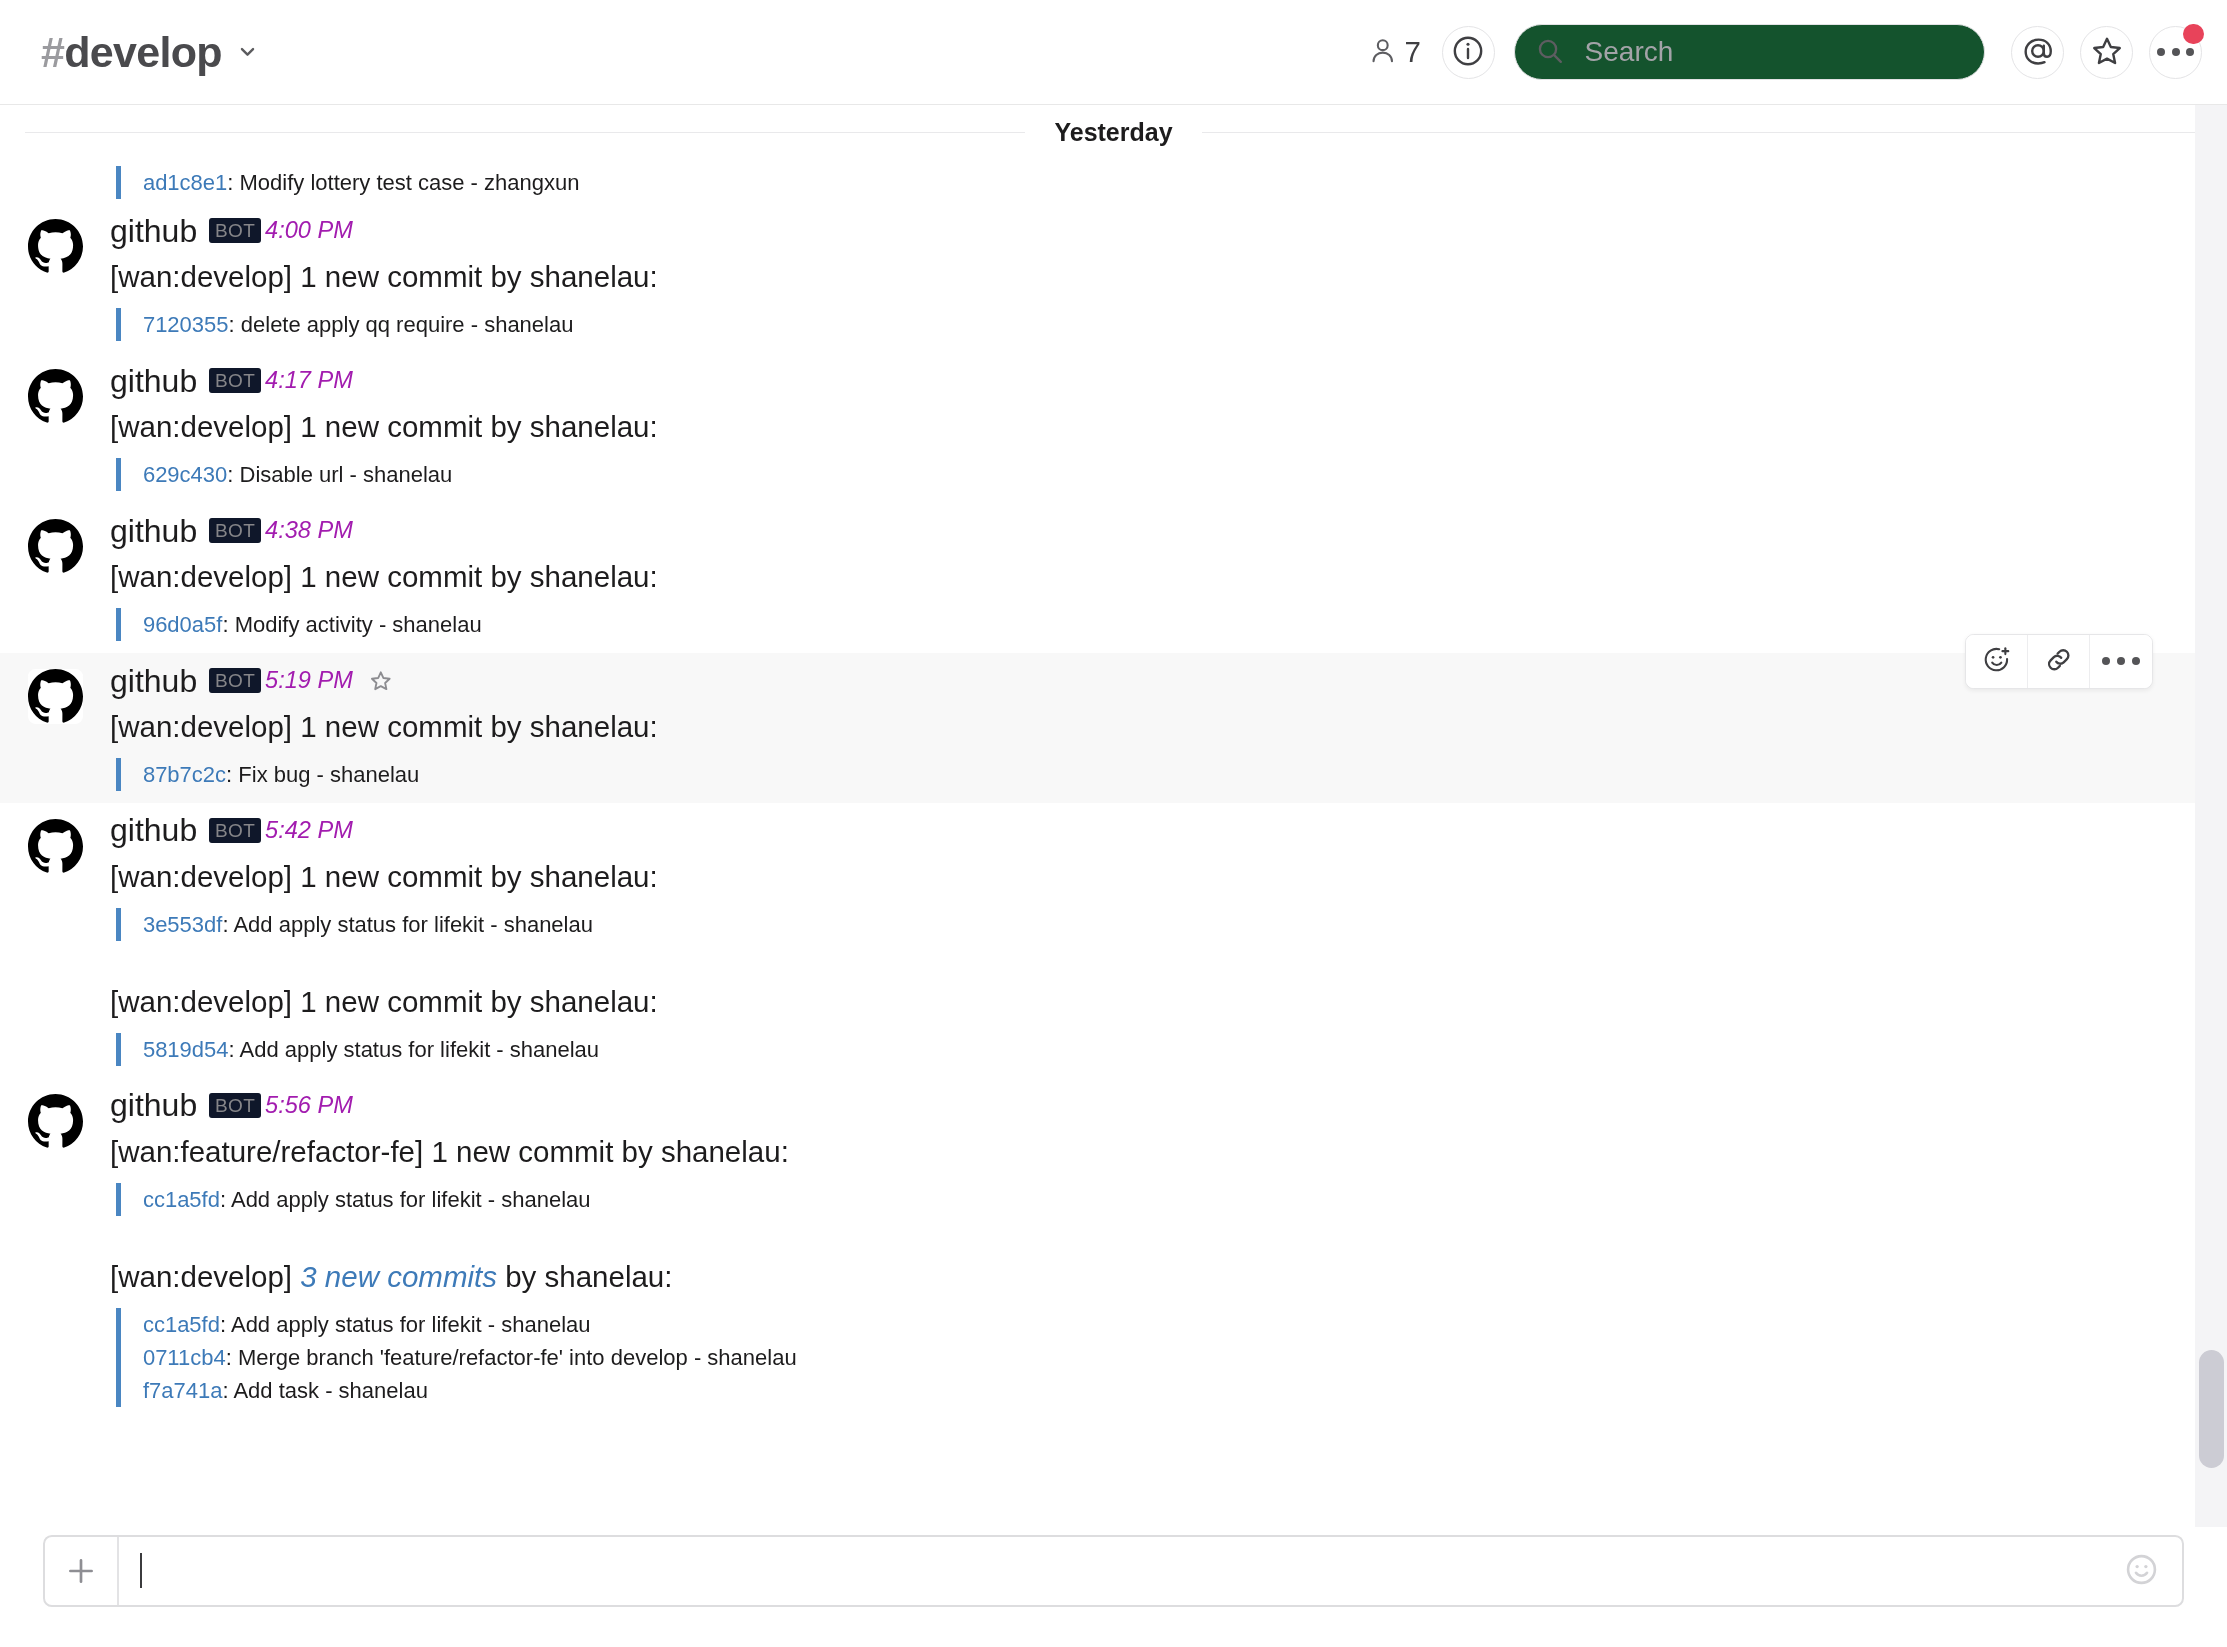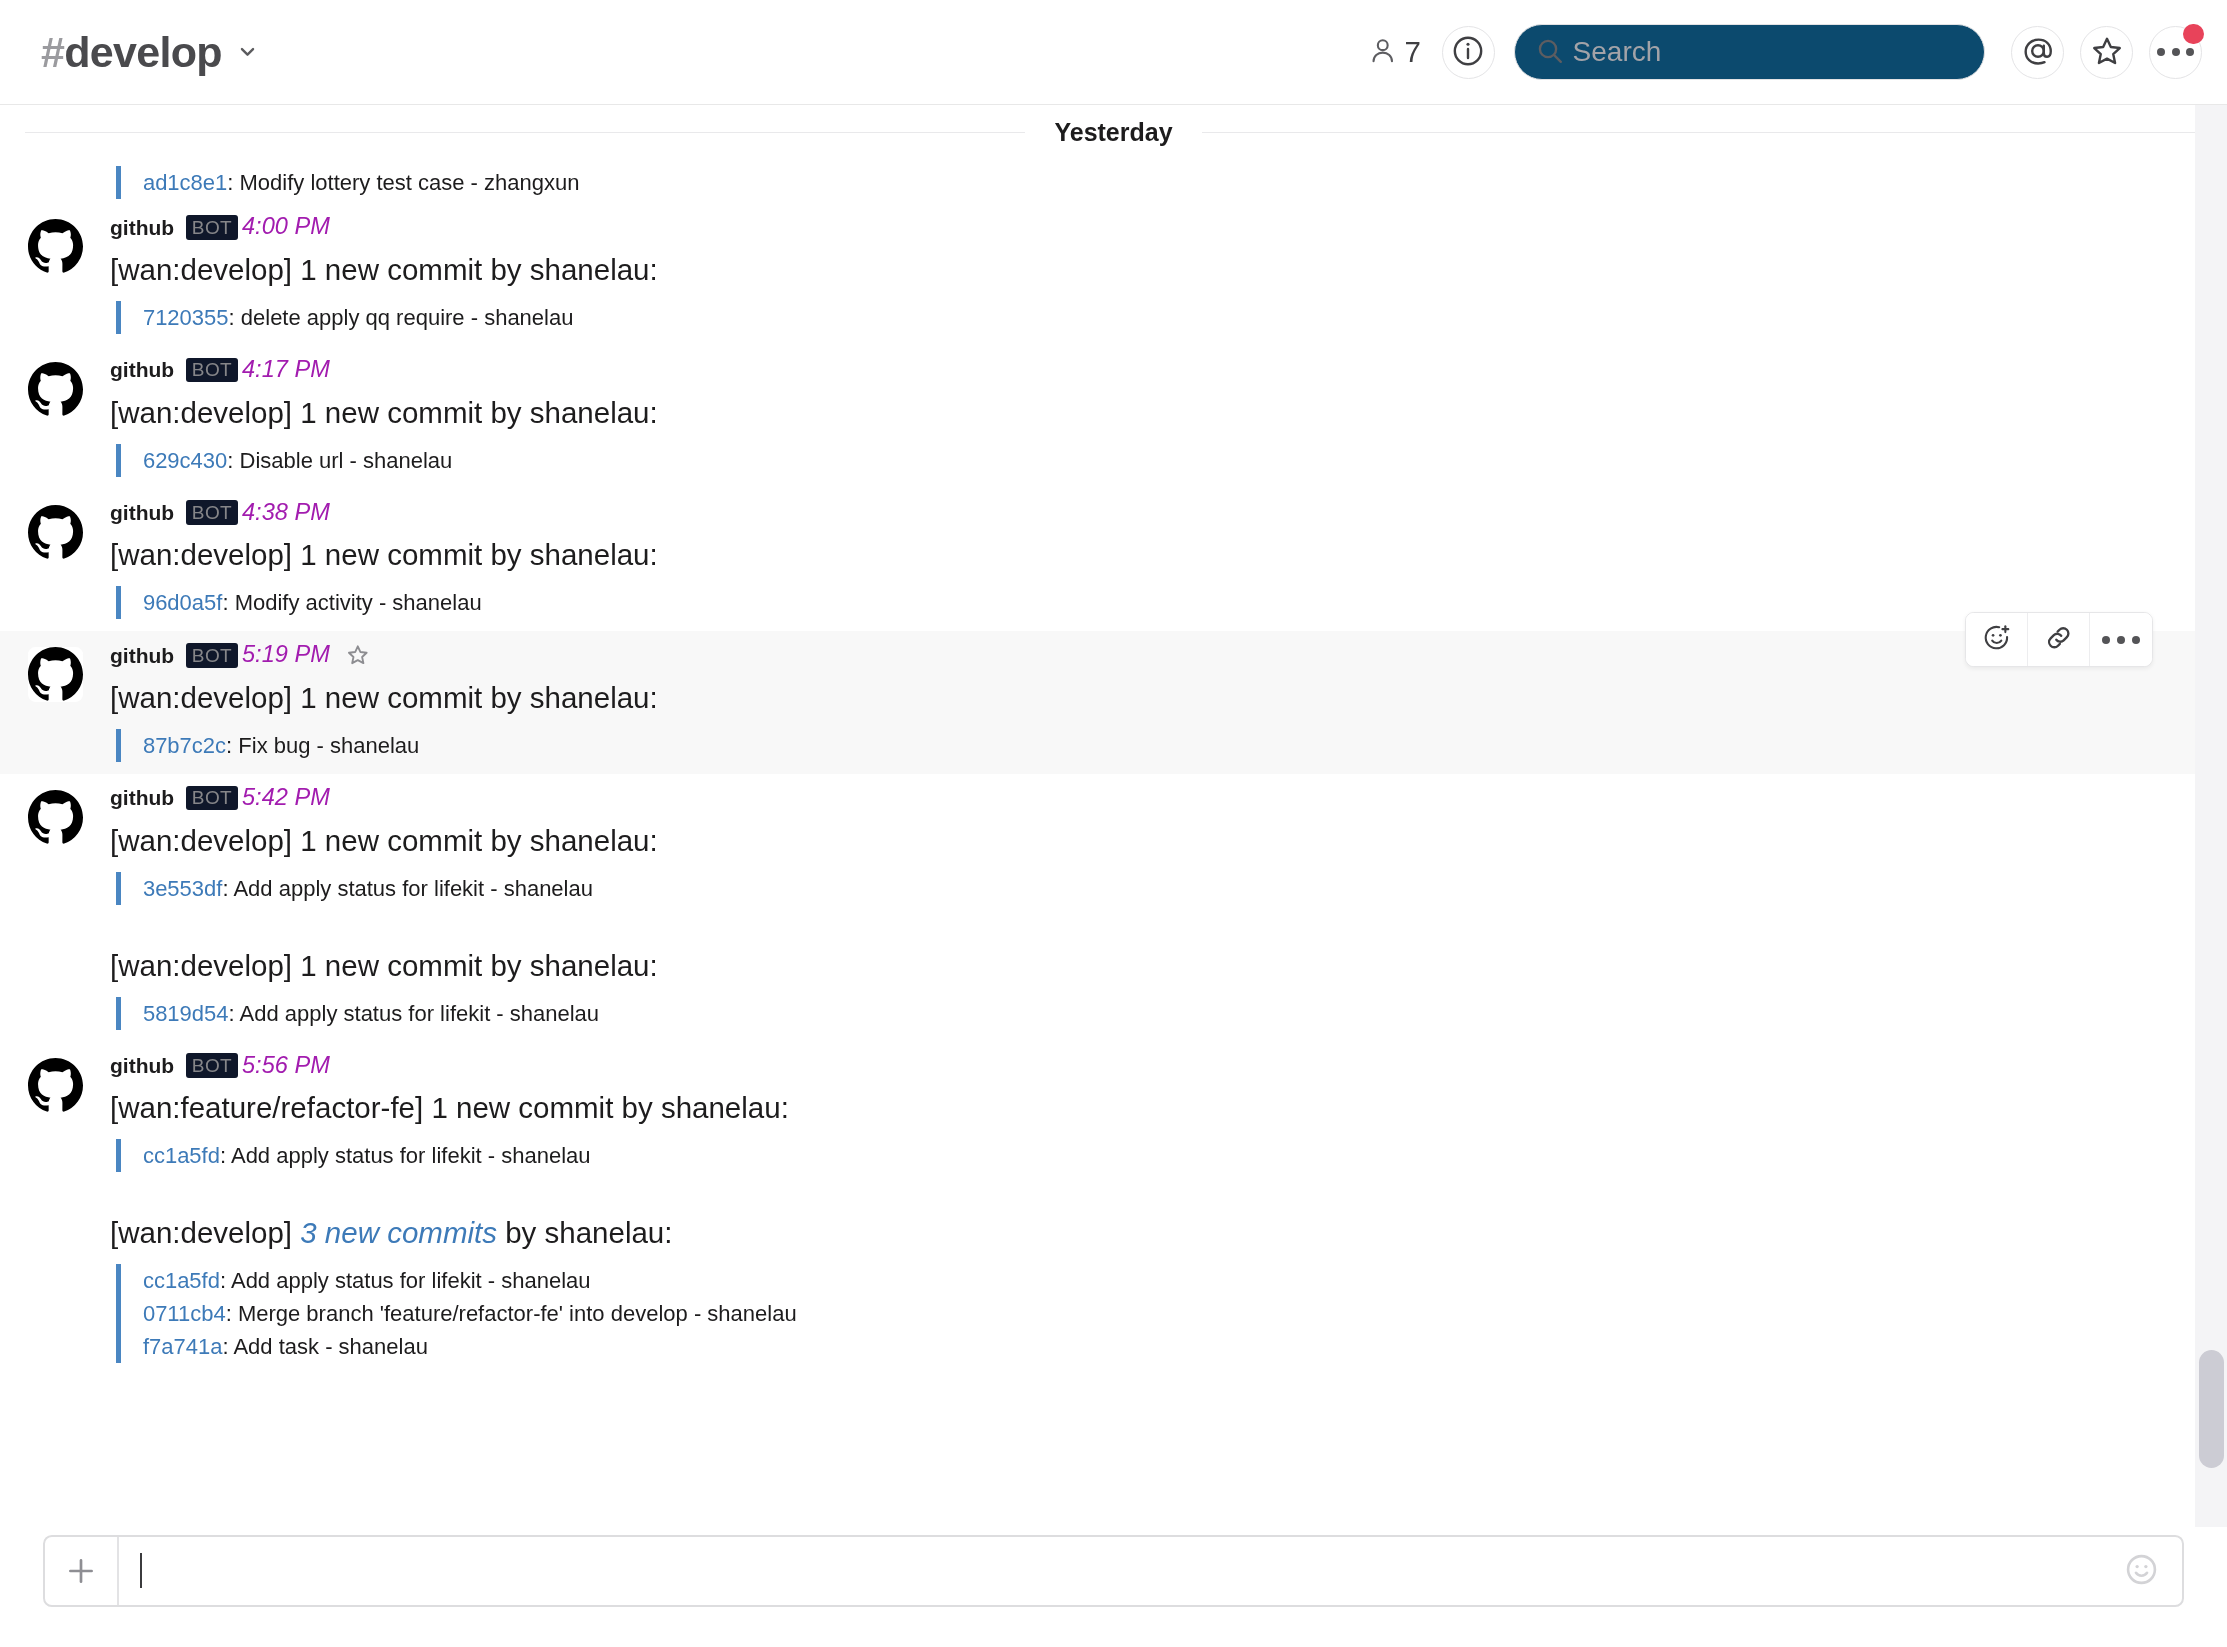--- a/index.html
+++ b/index.html
@@ -41,21 +41,21 @@
 
   .circ-btn {
     width: 53px; height: 53px; border-radius: 50%;
     border: 1.5px solid #e4e4e6; background:#fff;
     display:flex; align-items:center; justify-content:center;
     cursor: pointer; position: relative; flex: none;
   }
   .info-btn { margin-right: 19px; }
   .search-box {
     width: 471px; height: 56px; border: 1.5px solid #e2e2e4; border-radius: 29.5px;
-    background:#0c4a6e; display:flex; align-items:center; padding: 0 20.6px; gap: 8px;
+    background:#14532d; display:flex; align-items:center; padding: 0 20.6px; gap: 20px;
     cursor: text;
   }
   .search-placeholder { font-size: 28px; color: #a3a3a8; }
   .at-btn { margin-left: 26.5px; }
   .star-btn { margin-left: 16px; }
   .more-btn { margin-left: 16px; }
   .notif-dot {
     position: absolute; top: -2.9px; right: -2.9px;
     width: 20.6px; height: 20.6px; border-radius: 50%; background: #e8435a;
   }
@@ -85,21 +85,21 @@
   .msg.highlight { background: #f8f8f8; }
   .avatar-col { width: 110px; flex: none; display:flex; justify-content:center; padding-top: 4.4px; }
   .avatar {
     width: 55px; height: 55px; border-radius: 7.4px; background:#fff;
     display:flex; align-items:center; justify-content:center; overflow:hidden;
   }
   .avatar svg { display:block; width: 55px; height: 55px; }
   .msg-body { flex: 1; min-width: 0; padding-top: 0px; }
 
   .msg-head { display:flex; align-items:center; gap: 0; line-height: 1; margin-bottom: 10.3px; }
-  .author { font-size: 21px; font-weight: 700; color: #1d1c1d; }
+  .author { font-size: 32px; font-weight: 400; color: #1d1c1d; }
   .bot-badge {
     font-size: 19px; color: #868689; background: #0f172a;
     padding: 2.9px 5.9px; border-radius: 2.9px; margin-left: 11.8px; letter-spacing: 0.4px;
     font-weight: 400;
   }
   .ts { font-size: 23.6px; color: #a21caf; margin-left: 4px; cursor: pointer; font-style: italic; }
   .save-star { margin-left: 16px; display:flex; align-items:center; cursor:pointer; }
 
   .msg-text { font-size: 29.5px; color: #1d1c1d; line-height: 1.38; }
 

